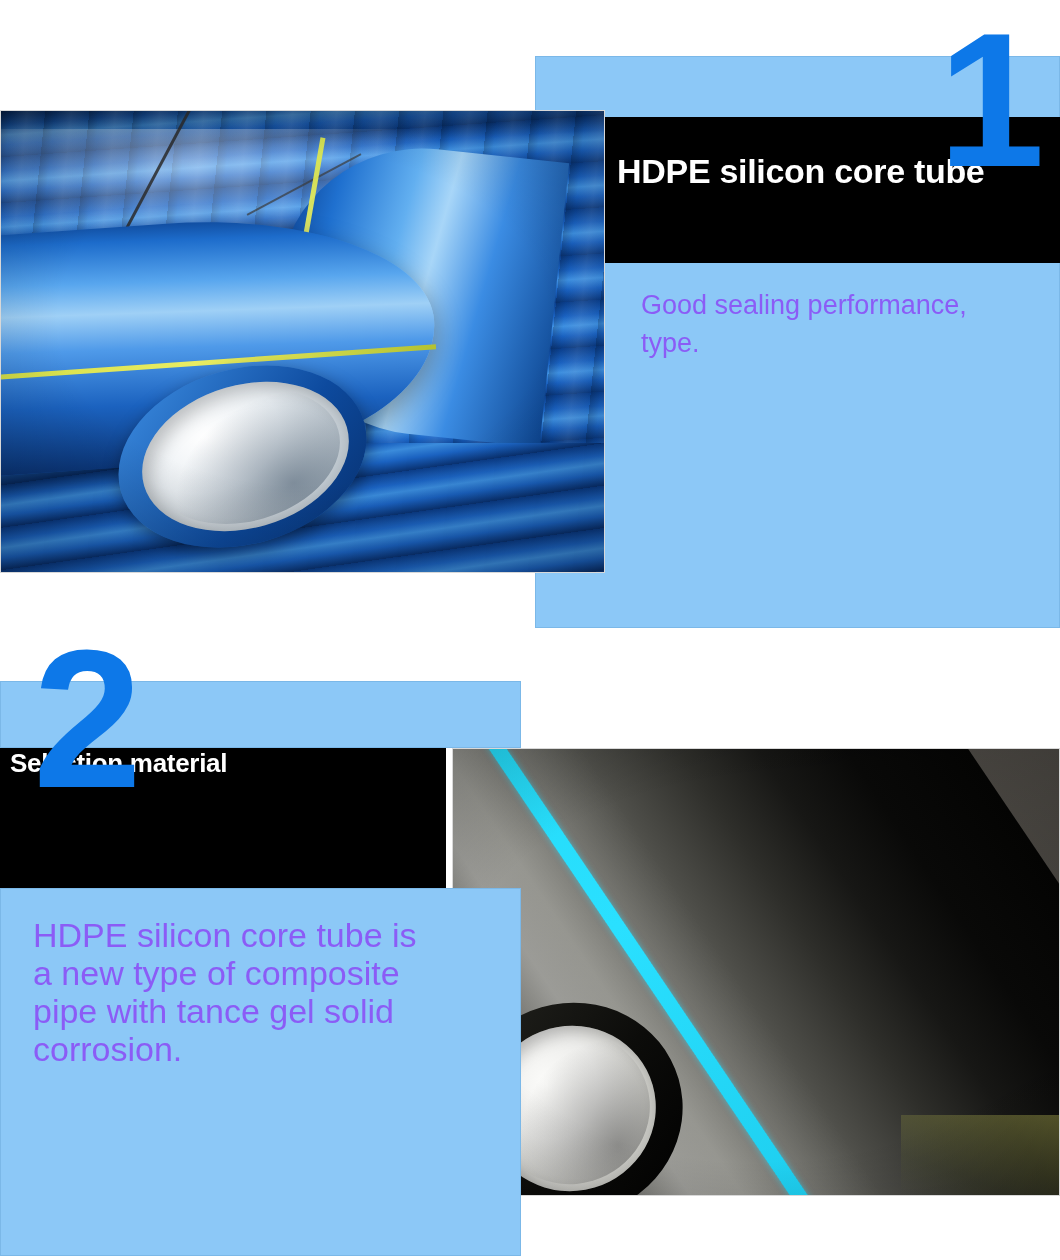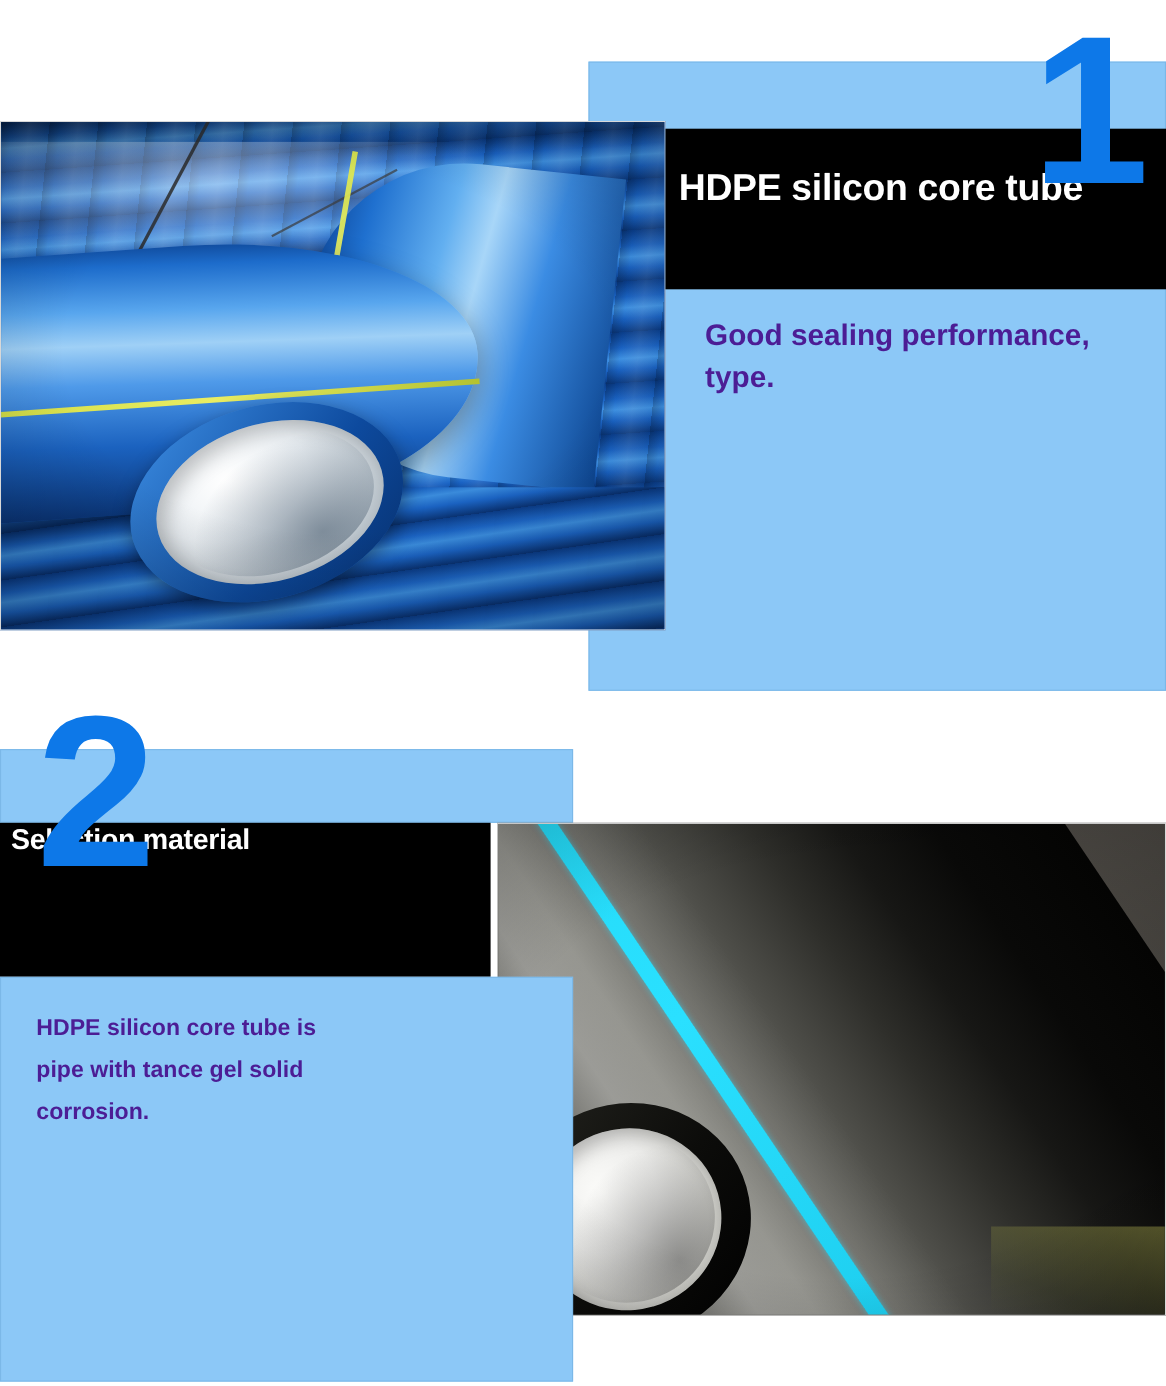--- a/index.html
+++ b/index.html
@@ -37,22 +37,22 @@
   }
   .heading {
     position: absolute;
     color: #ffffff;
     font-weight: bold;
     white-space: nowrap;
     letter-spacing: -0.3px;
   }
   .bodytext {
     position: absolute;
-    color: #4c1d95;
-    font-weight: bold;
+    color: #8b5cf6;
+    font-weight: normal;
   }
   .numeral {
     position: absolute;
     color: #0d78e8;
     font-weight: bold;
     line-height: 1;
     font-family: "Liberation Sans", sans-serif;
     letter-spacing: -4px;
   }
 
@@ -61,21 +61,21 @@
   #p1-blackbar { left: 605px; top: 117px; width: 455px; height: 146px; }
   #p1-heading  { left: 617px; top: 152px; font-size: 34px; }
   #p1-body     { left: 641px; top: 286px; width: 404px; font-size: 27px; line-height: 38px; }
   #p1-numeral  { left: 938px; top: 4px; font-size: 192px; }
 
   
   #p2-lightbar { left: 0px; top: 681px; width: 521px; height: 67px; }
   #p2-blackbar { left: 0px; top: 748px; width: 446px; height: 140px; }
   #p2-heading  { left: 10px; top: 748px; font-size: 26px; }
   #p2-bodybar  { left: 0px; top: 888px; width: 521px; height: 368px; }
-  #p2-body     { left: 33px; top: 916px; width: 400px; font-size: 21px; line-height: 38px; }
+  #p2-body     { left: 33px; top: 916px; width: 400px; font-size: 34px; line-height: 38px; }
   #p2-numeral  { left: 33px; top: 622px; font-size: 196px; }
 
   
   .photo {
     position: absolute;
     overflow: hidden;
     box-sizing: border-box;
     border: 1px solid #d8d8d8;
   }
   #p1-photo { left: 0px; top: 110px; width: 605px; height: 463px; background: #0b4fa8; }
@@ -363,19 +363,20 @@
       <div class="vignette2"></div>
     </div>
   </div>
 
   <div class="blackbar" id="p2-blackbar"></div>
   <div class="heading" id="p2-heading">Selection material</div>
 
   <div class="lightbar" id="p2-bodybar"></div>
   <div class="bodytext" id="p2-body">
     <div>HDPE silicon core tube is</div>
+    <div>a new type of composite</div>
     <div>pipe with tance gel solid</div>
     <div>corrosion.</div>
   </div>
 
   <div class="numeral" id="p2-numeral">2</div>
 
 </div>
 
 </body></html>

